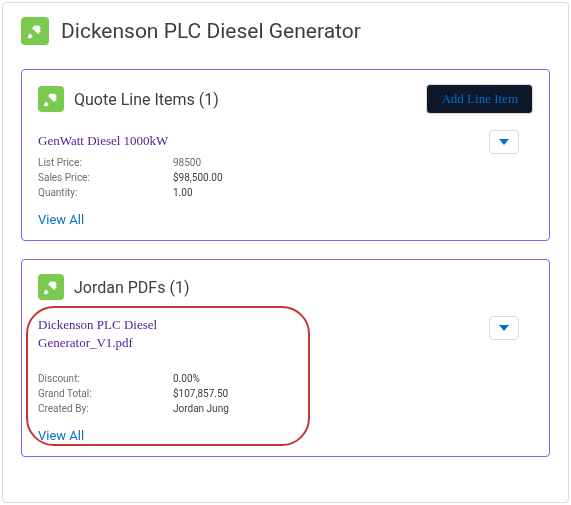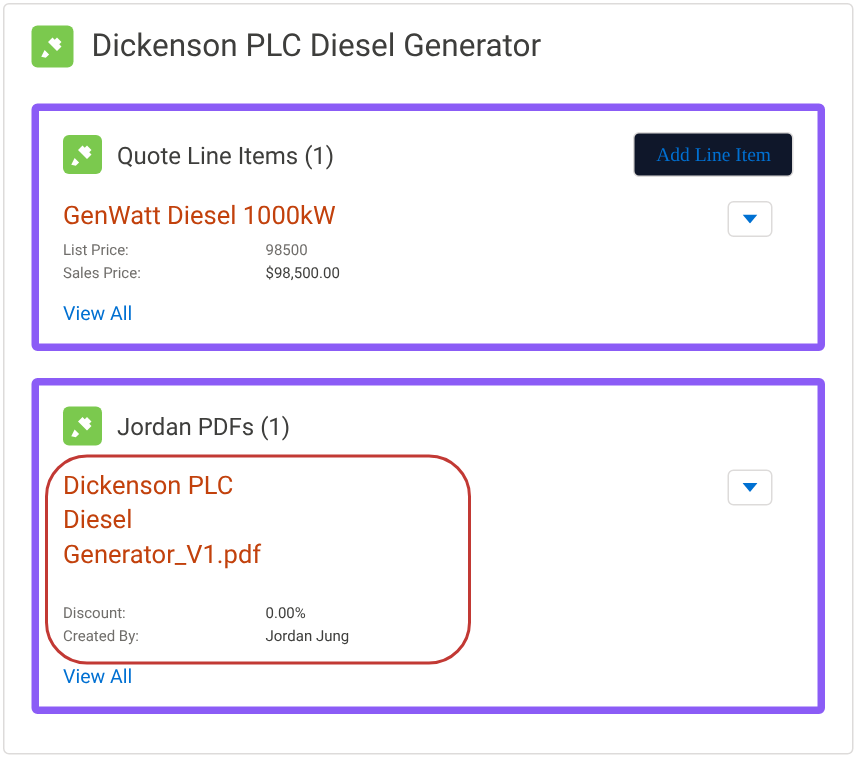--- a/index.html
+++ b/index.html
@@ -43,21 +43,21 @@
     }
     .page-title {
       font-size: 21px;
       font-weight: 400;
       color: #3e3e3c;
     }
     .content-area {
       padding: 0 18px 18px 18px;
     }
     .card {
-      border: 5px solid #8b5cf6;
+      border: 1px solid #8b5cf6;
       border-radius: 4px;
       background: #fff;
       margin-top: 10px;
       padding: 14px 16px 12px 16px;
       position: relative;
     }
     .card + .card {
       margin-top: 18px;
     }
     .card-header {
@@ -80,25 +80,26 @@
       background: #0f172a;
       border: 1px solid #dddbda;
       border-radius: 4px;
       padding: 6px 14px;
       font-size: 13px;
       color: #0070d2;
       cursor: pointer;
       font-family: Liberation Serif, serif;
     }
     .item-name {
-      color: #c2410c;
-      font-size: 17px;
+      color: #4c1d95;
+      font-size: 13px;
       text-decoration: none;
       display: inline-block;
       margin-bottom: 6px;
+      font-family: Liberation Serif, serif;
     }
     .item-name-block {
       max-width: 140px;
       line-height: 1.35;
     }
     .field-row {
       display: flex;
       font-size: 10px;
       color: #3e3e3c;
       line-height: 1.5;
@@ -188,20 +189,24 @@
         </div>
         <a href="#" class="item-name">GenWatt Diesel 1000kW</a>
         <div class="field-row">
           <span class="field-label">List Price:</span>
           <span class="field-value field-value-italic">98500</span>
         </div>
         <div class="field-row">
           <span class="field-label">Sales Price:</span>
           <span class="field-value">$98,500.00</span>
         </div>
+        <div class="field-row">
+          <span class="field-label">Quantity:</span>
+          <span class="field-value">1.00</span>
+        </div>
         <a href="#" class="view-all">View All</a>
       </div>
     </div>
 
     <div class="card">
       <div class="card-header">
         <div class="icon-badge">
           <svg viewBox="0 0 24 24">
               <path d="M20 4l-2 2 2 2-2 2 2 2-4 4-8-8 4-4 2 2 2-2 2 2 2-2zM5 15l4 4-3 3-4-1 3-6z"></path>
             </svg>
@@ -219,20 +224,24 @@
             </svg>
         </div>
         <div class="item-name-block">
           <a href="#" class="item-name" style="margin-bottom:20px;">Dickenson PLC Diesel Generator_V1.pdf</a>
         </div>
         <div class="field-row">
           <span class="field-label">Discount:</span>
           <span class="field-value">0.00%</span>
         </div>
         <div class="field-row">
+          <span class="field-label">Grand Total:</span>
+          <span class="field-value">$107,857.50</span>
+        </div>
+        <div class="field-row">
           <span class="field-label">Created By:</span>
           <span class="field-value">Jordan Jung</span>
         </div>
         <a href="#" class="view-all">View All</a>
 
         <div class="highlight-box" style="left:-12px; top:-10px; width:284px; height:140px;"></div>
       </div>
     </div>
 
   </div>

